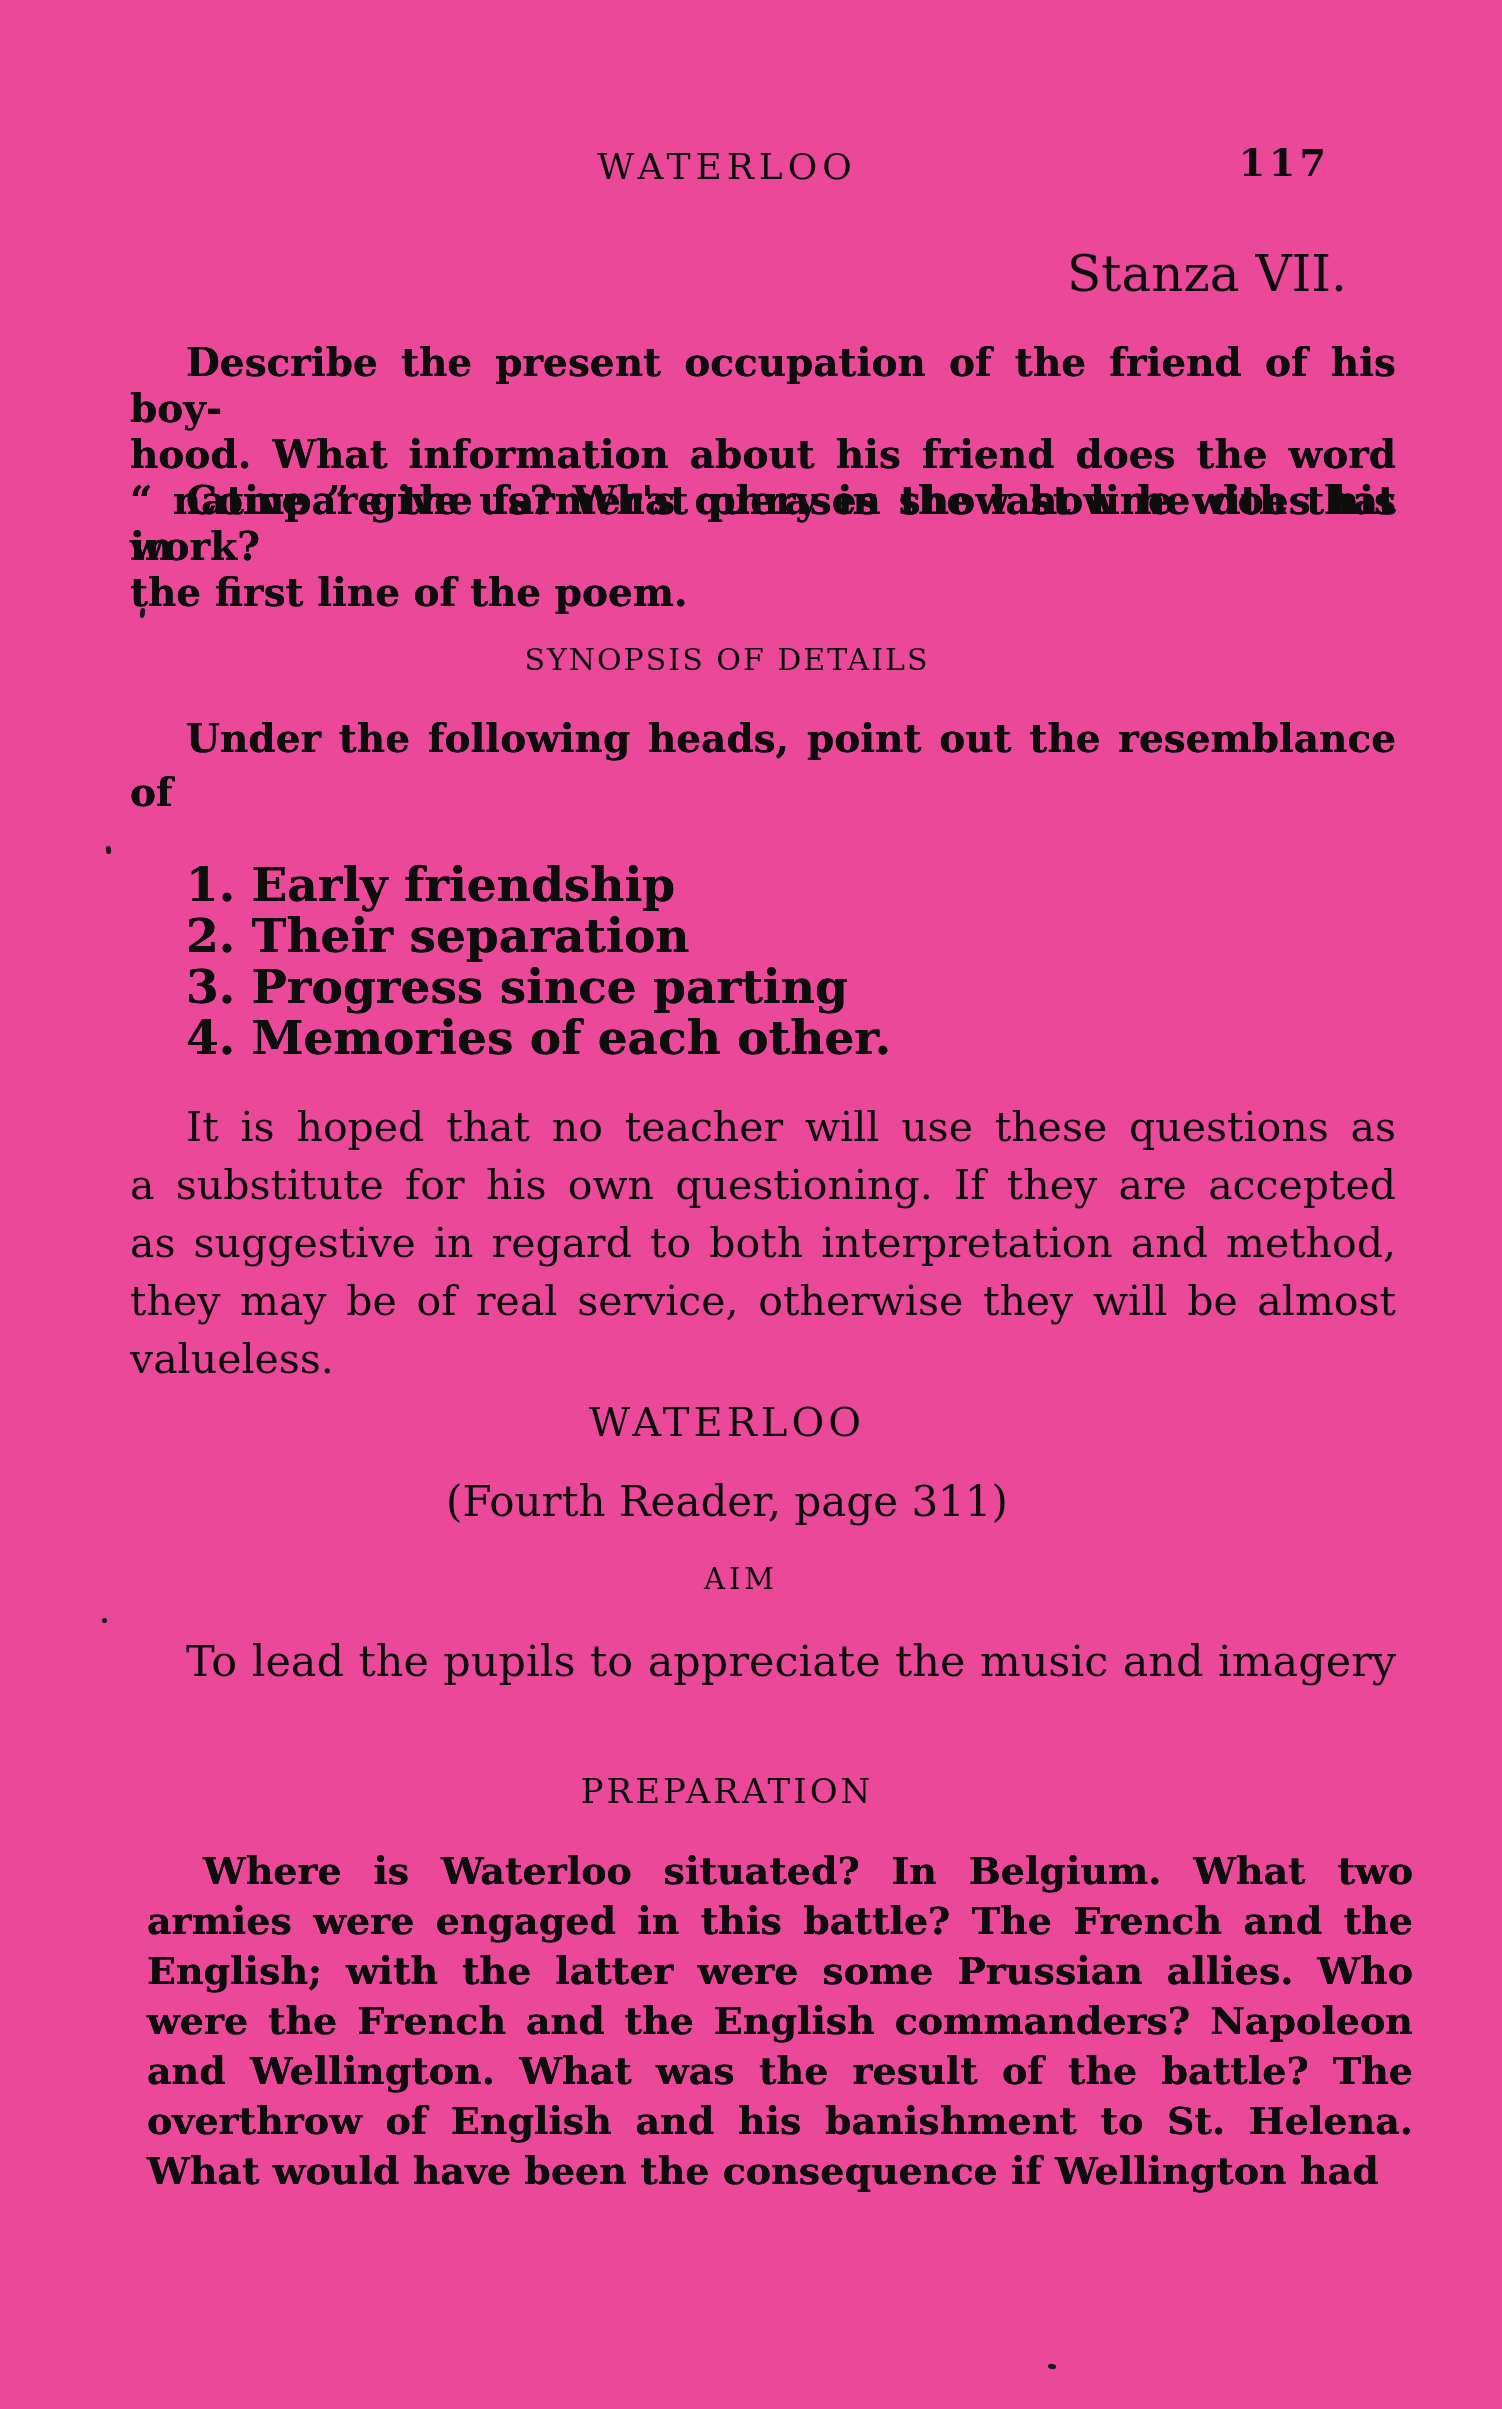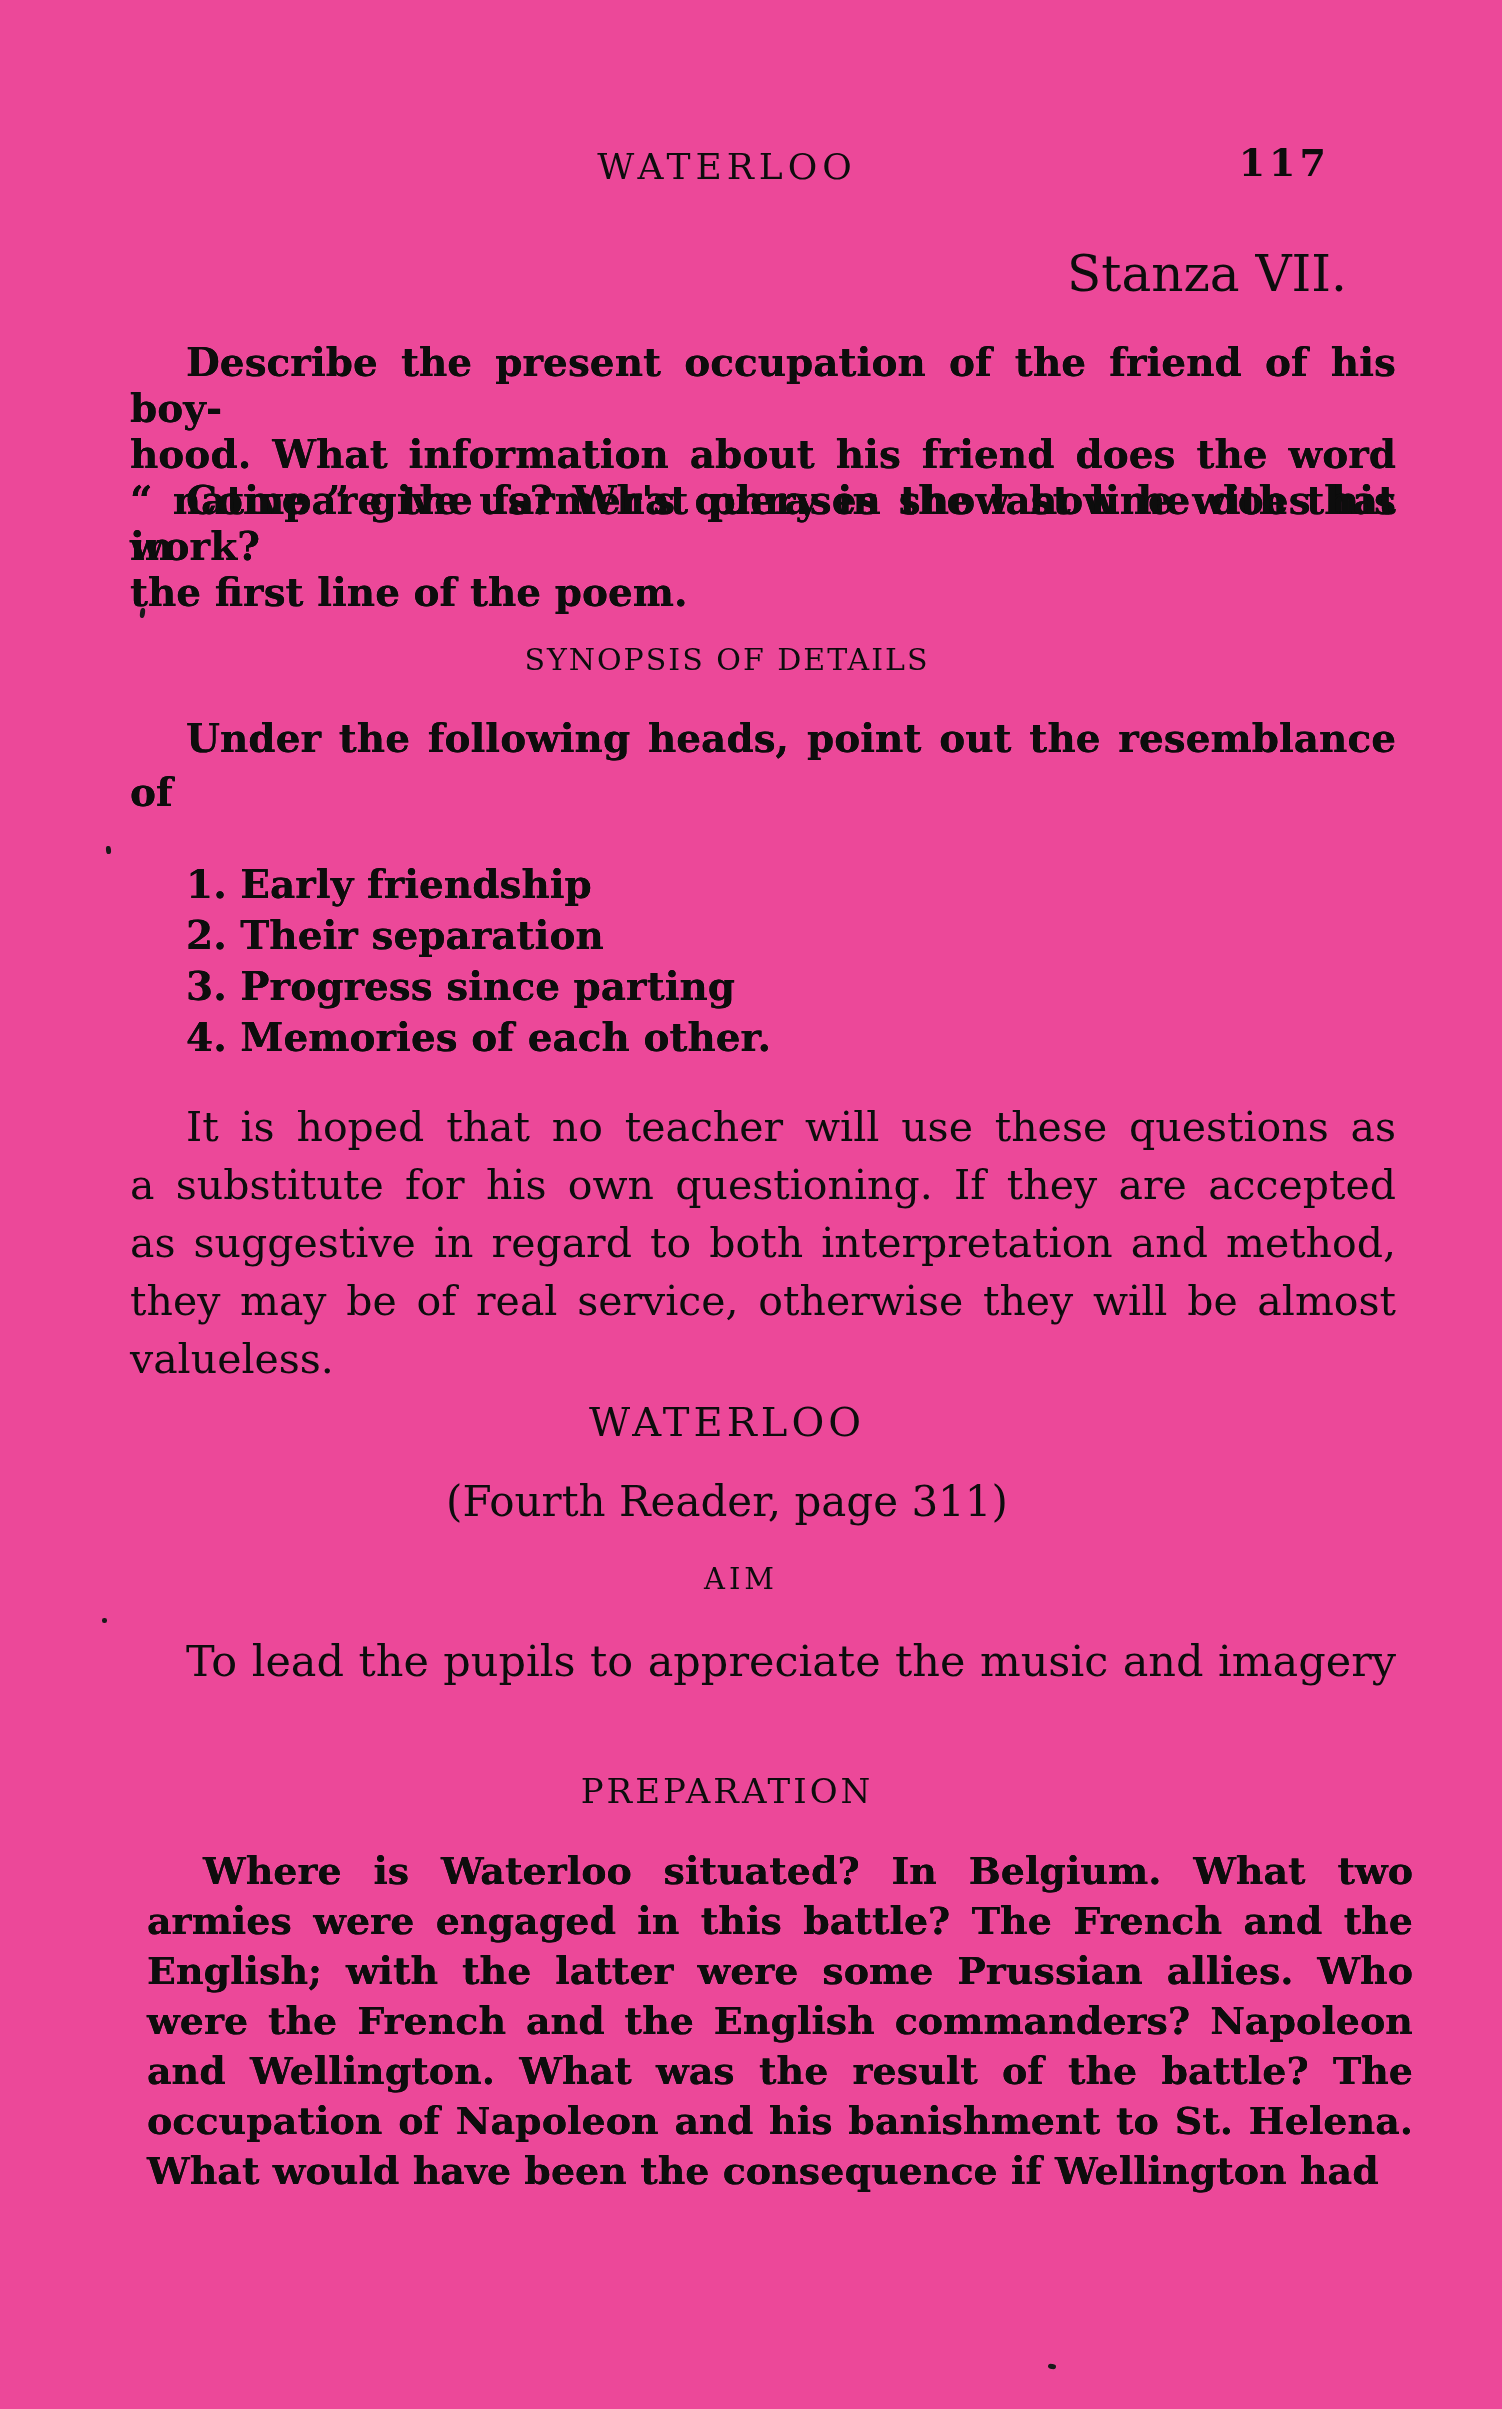--- a/index.html
+++ b/index.html
@@ -27,21 +27,21 @@
   .pagenum{font-size:38px;font-weight:700;letter-spacing:4px;}
   .stanza{font-size:50px;}
   .smallcap-h{font-size:30px;letter-spacing:2px;}
   .waterloo2{font-size:40px;letter-spacing:4px;}
   .reader{font-size:42px;}
   .aim-h{font-size:29px;letter-spacing:4px;}
   .prep-h{font-size:34px;letter-spacing:3px;}
   
   #q1,#q2{font-size:39px;line-height:46px;}
   #q3{font-size:39px;line-height:54px;}
-  #list{font-size:39px;line-height:51px;}
+  #list{font-size:47px;line-height:51px;}
   #hoped{font-size:41px;line-height:58px;}
   #aimp{font-size:43px;line-height:54px;}
   #prep{font-size:38px;line-height:50px;margin-left:17px;}
   #list .li{padding-left:56px;}
   
   .speck{background:#1a1a1a;border-radius:45%;}
 </style>
 </head>
 <body>
 
@@ -103,19 +103,19 @@
     </div>
 
   <div class="abs prep-h center" style="left:107px;width:1240px;top:1771px;">PREPARATION</div>
 
   <div id="prep" class="abs col slab lines" style="top:1846px;">
       <div class="ln ind">Where is Waterloo situated?  In Belgium.  What two</div>
       <div class="ln">armies were engaged in this battle?  The French and the</div>
       <div class="ln">English; with the latter were some Prussian allies.  Who</div>
       <div class="ln">were the French and the English commanders?  Napoleon</div>
       <div class="ln">and Wellington.  What was the result of the battle?  The</div>
-      <div class="ln">occupation of Napoleon and his banishment to St. Helena.</div>
+      <div class="ln">overthrow of English and his banishment to St. Helena.</div>
       <div class="ln last">What would have been the consequence if Wellington had</div>
     </div>
 
   <div class="abs speck" style="left:1048px;top:2364px;width:8px;height:5px;transform:rotate(10deg);"></div>
 
 </div>
 
 </body></html>

